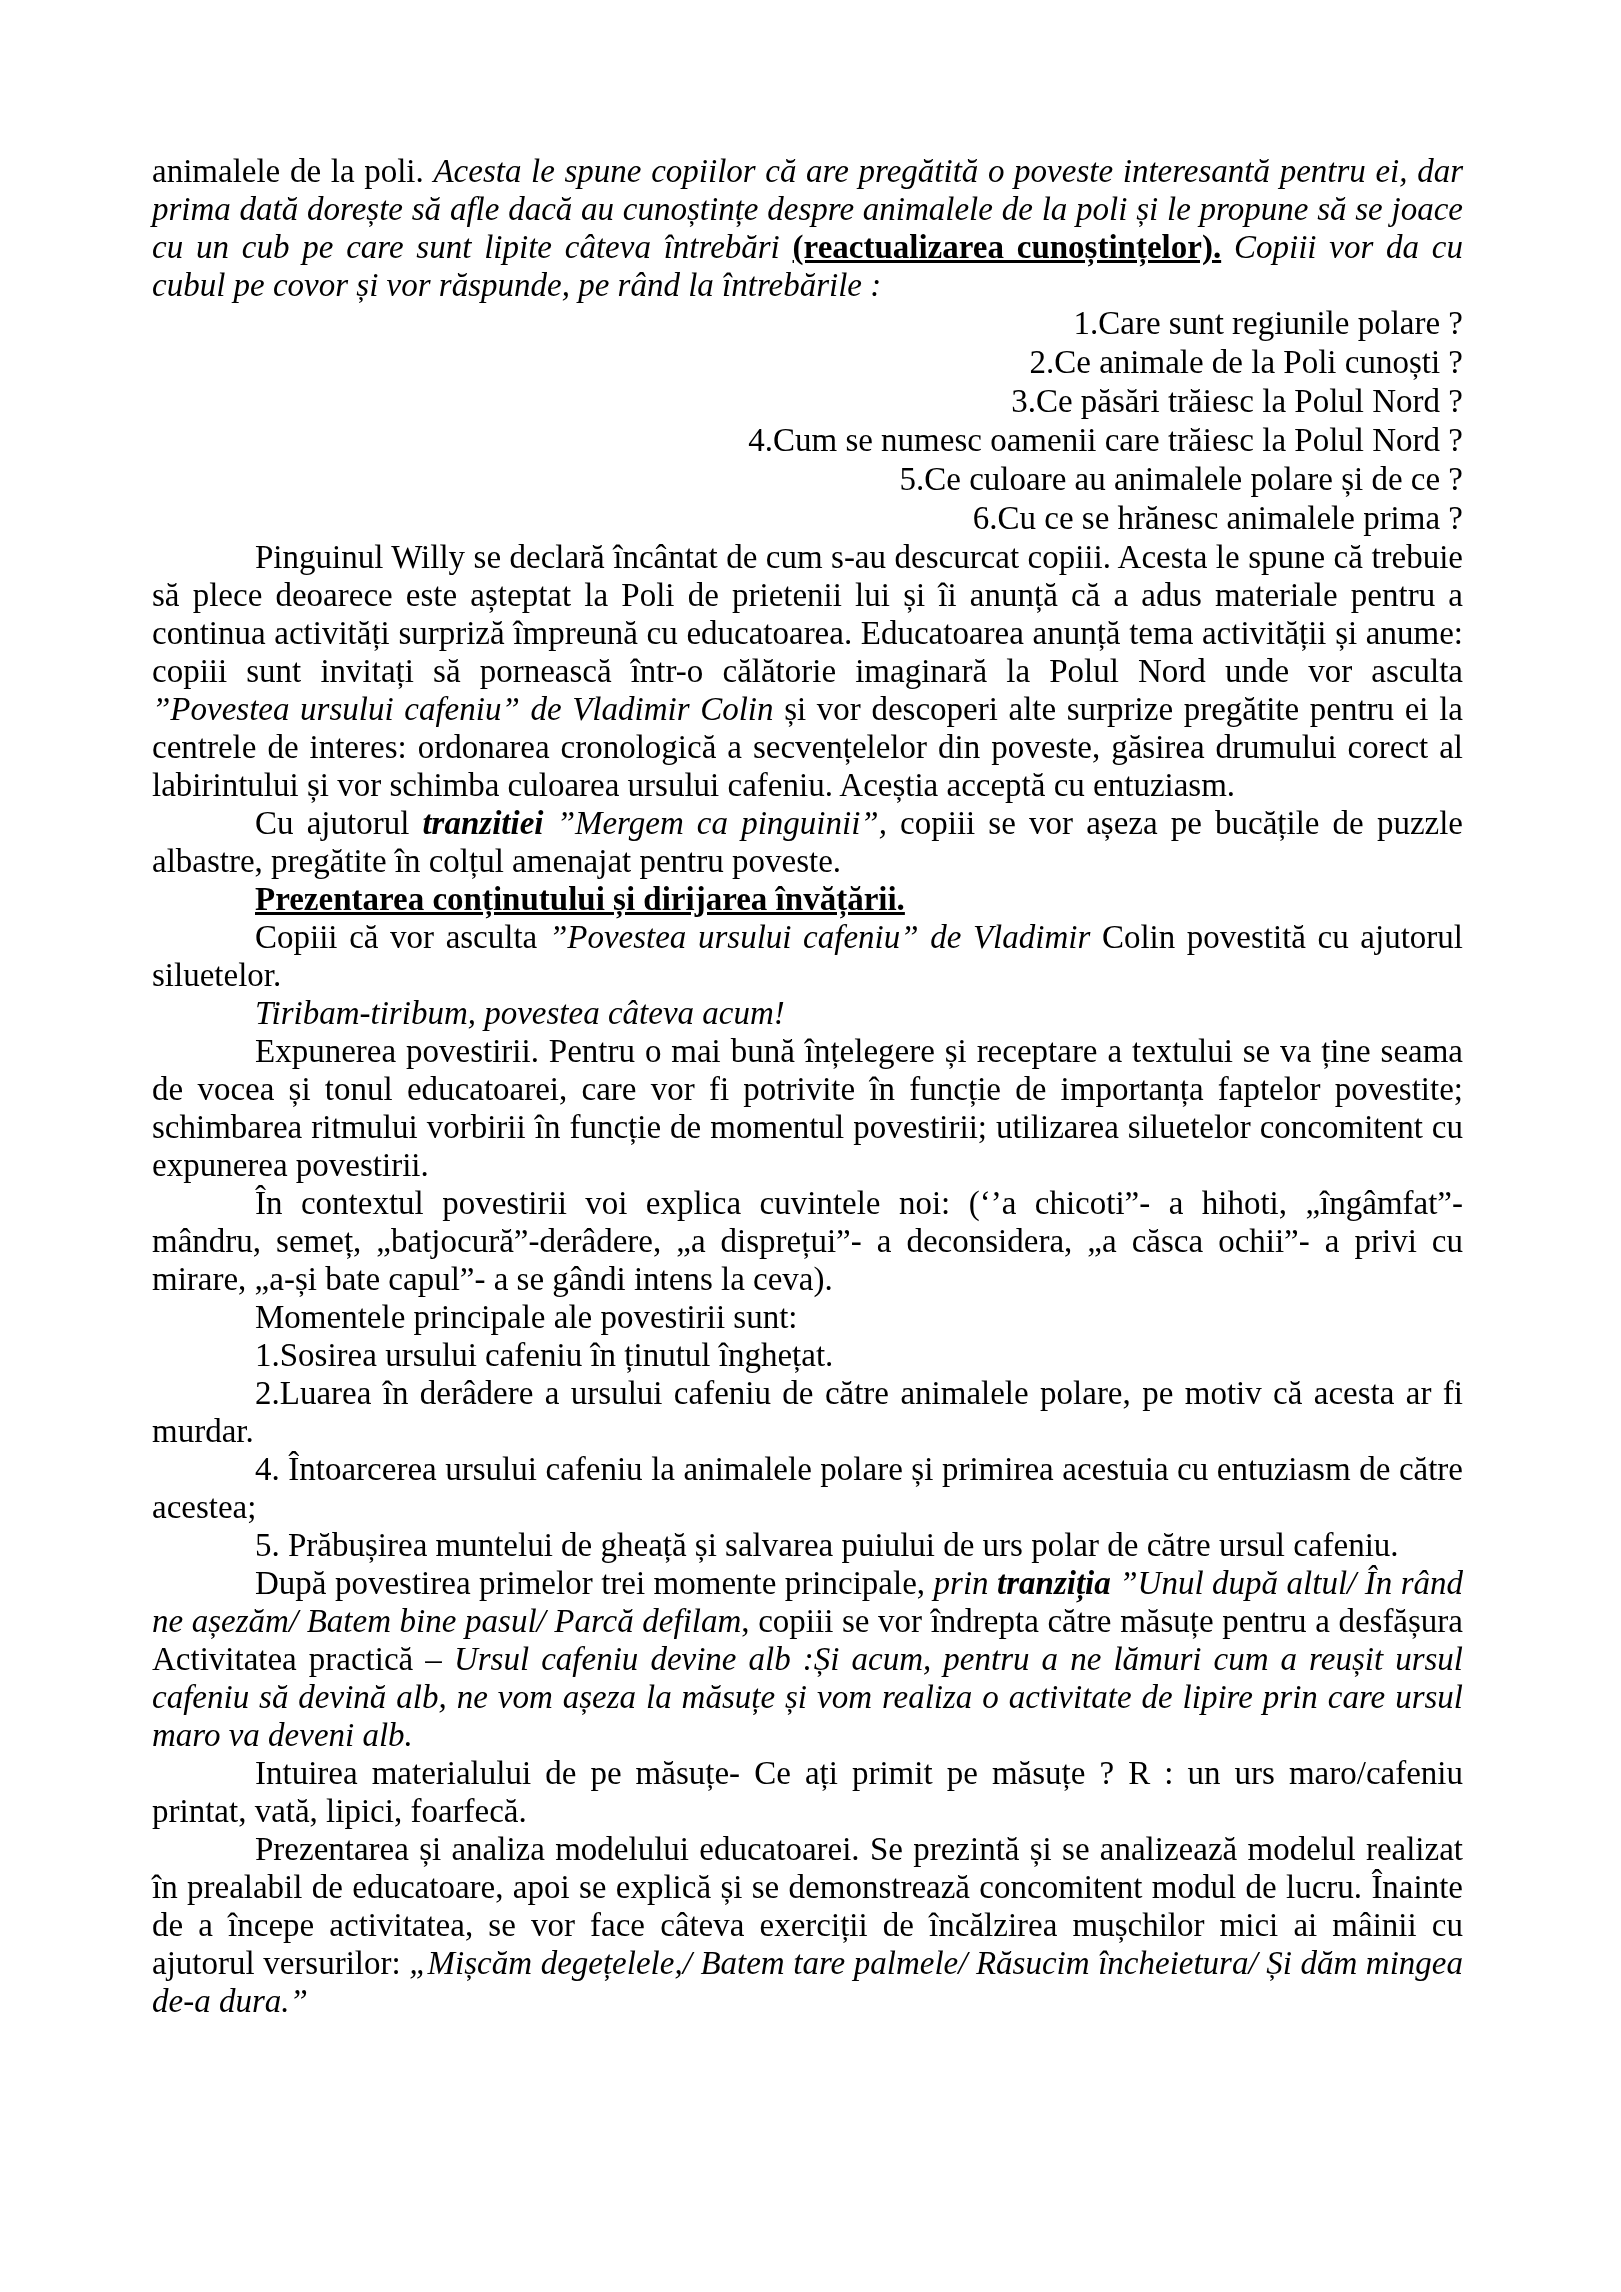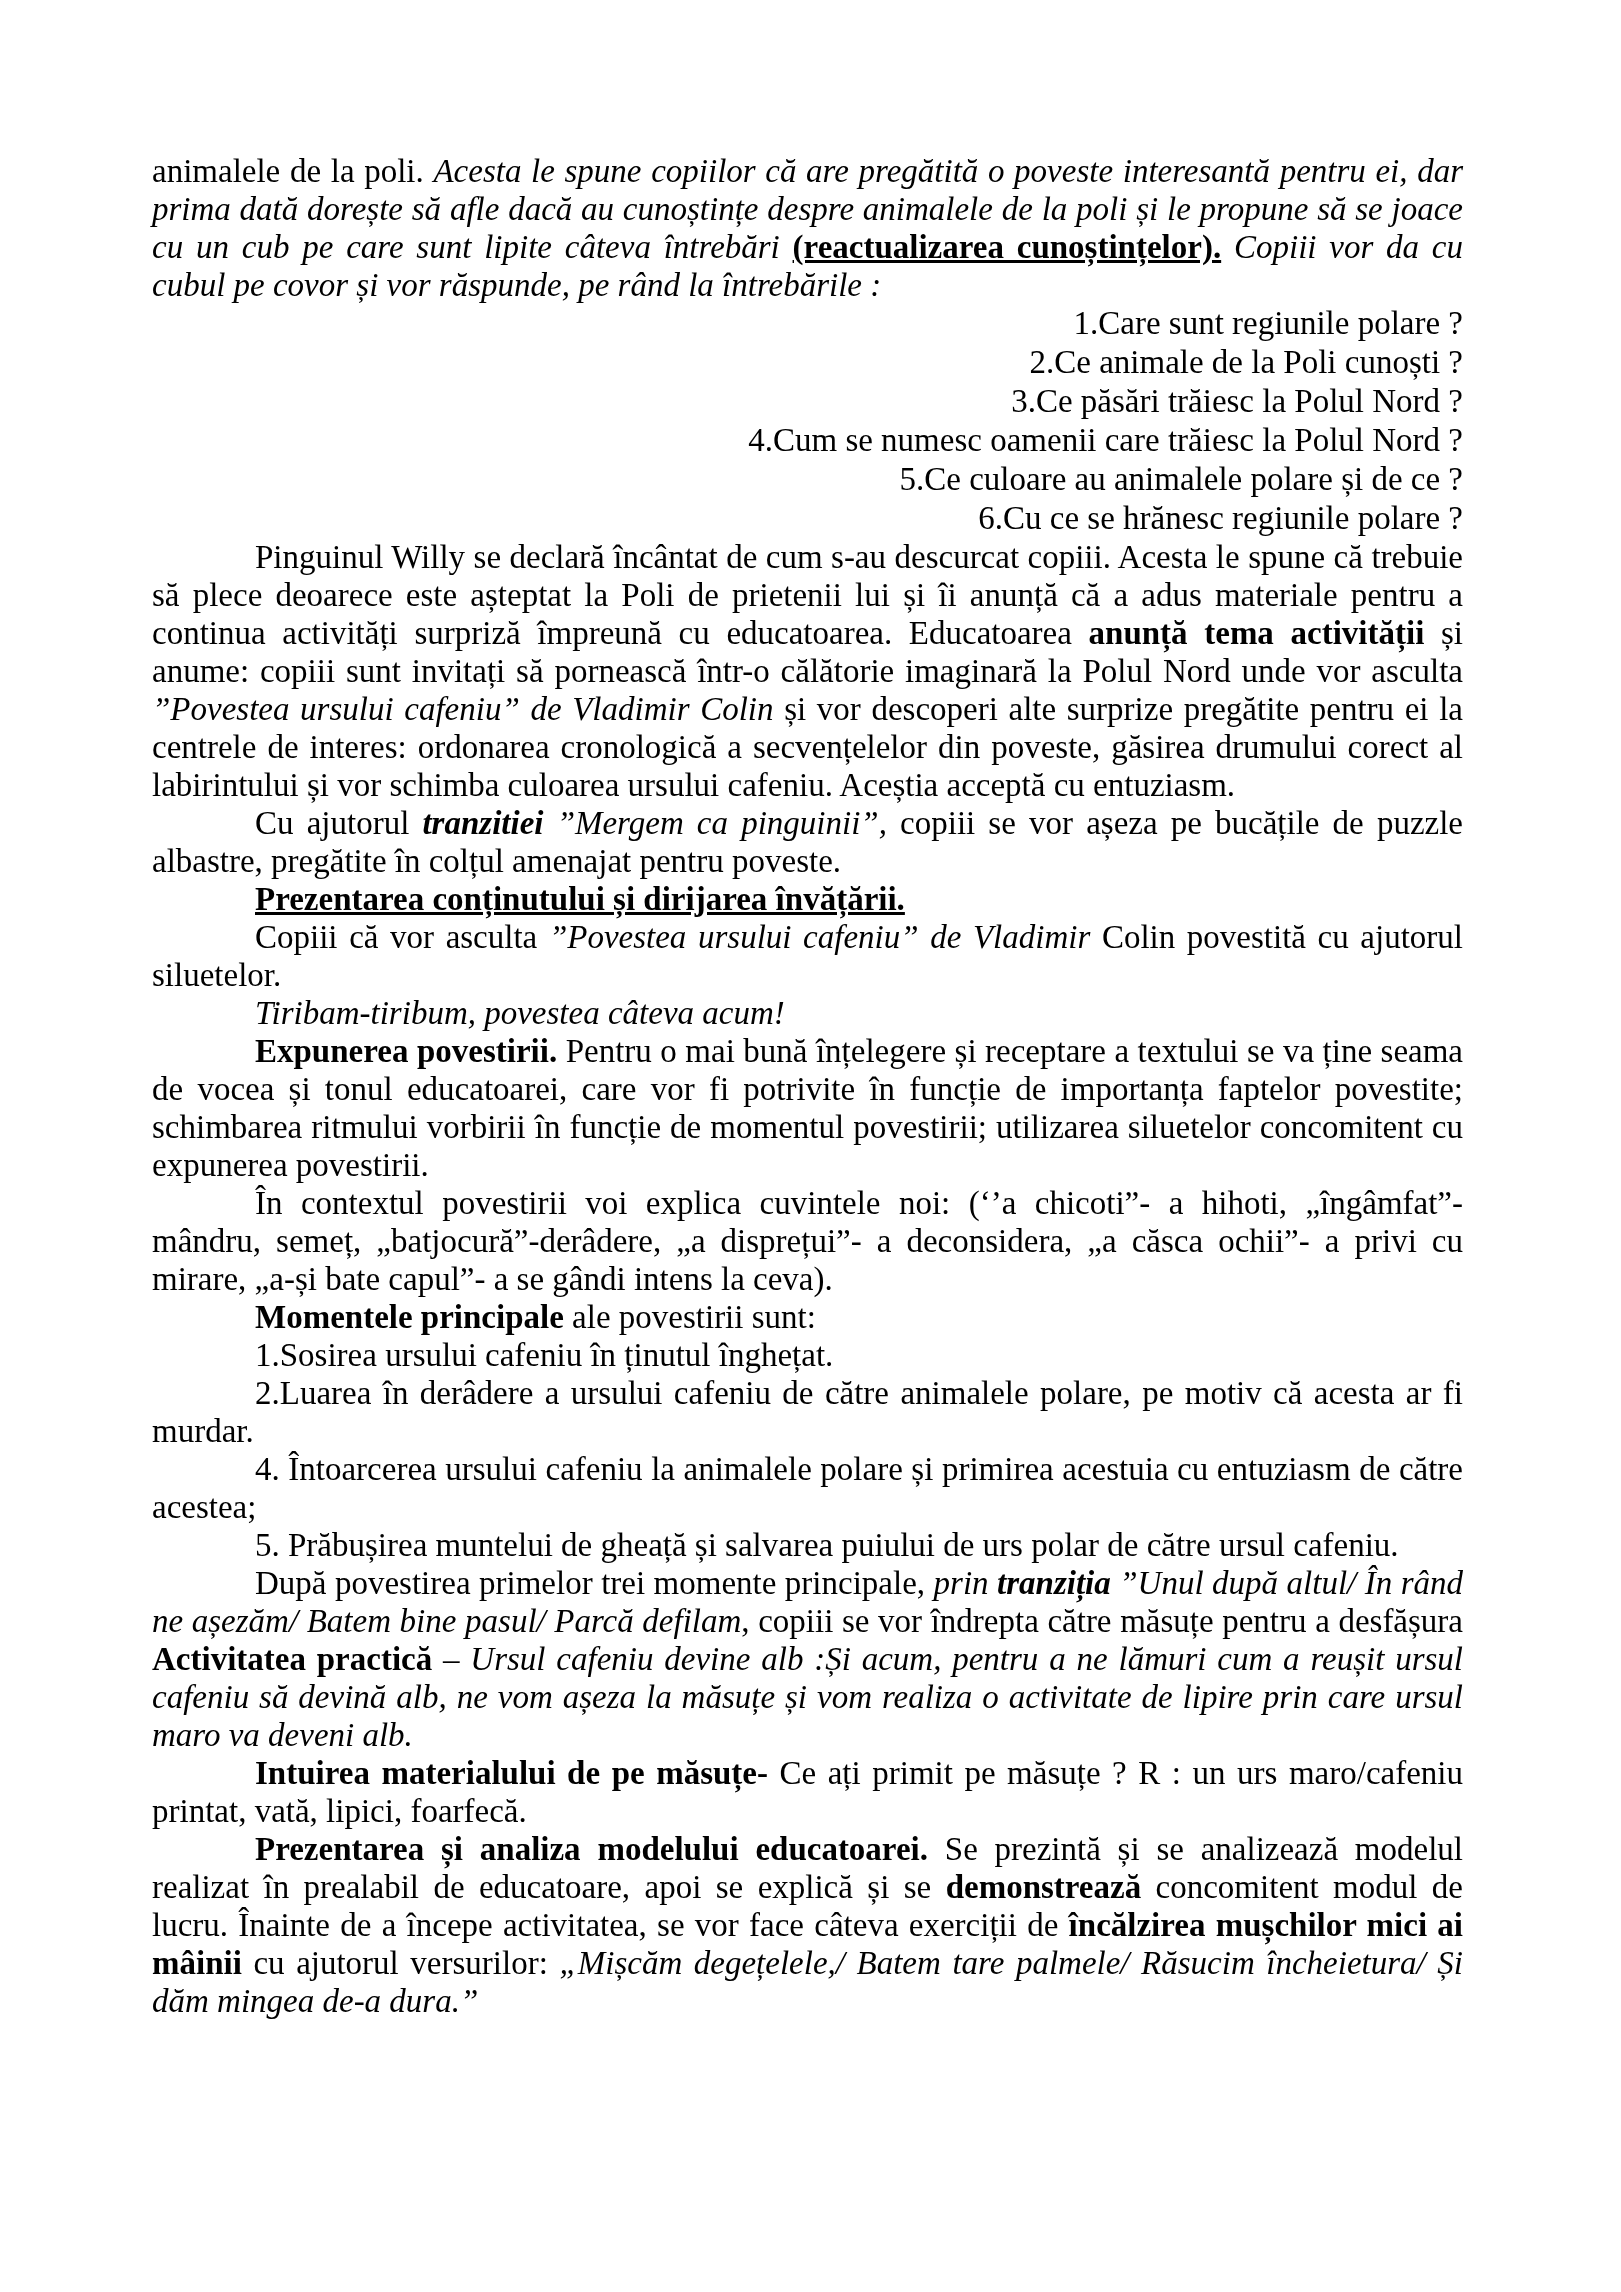--- a/index.html
+++ b/index.html
@@ -31,21 +31,21 @@
   }
   p.indent { text-indent: 103px; }
   p.flush  { text-indent: 0; }
   p.list   { text-align: right; text-indent: 103px; line-height: 39px; }
   .num {
     display: inline-block;
     width: 54px;
     text-indent: 0;
   }
   .i  { font-style: italic; }
-  .b  { font-weight: bold; }
+  .b  { font-weight: normal; }
   .bi { font-weight: bold; font-style: italic; margin-top: 24px; }
   .bu { font-weight: bold; text-decoration: underline; }
   .page-number {
     position: absolute;
     top: 2109px;
     left: 0;
     width: 100%;
     text-align: center;
     font-size: 33px;
     line-height: 38px;
@@ -55,21 +55,21 @@
 <body>
 
 <div class="page">
   <main class="content">
       <p class="flush"><span>animalele de la poli. </span><span class="i">Acesta le spune copiilor că are pregătită o poveste interesantă pentru ei, dar prima dată dorește să afle dacă au cunoștințe despre animalele de la poli și le propune să se joace cu un cub pe care sunt lipite câteva întrebări </span><span class="bu">(reactualizarea cunoștințelor).</span><span class="i"> Copiii vor da cu cubul pe covor și vor răspunde, pe rând la întrebările :</span></p>
       <p class="list"><span class="num">1.</span><span>Care sunt regiunile polare ?</span></p>
       <p class="list"><span class="num">2.</span><span>Ce animale de la Poli cunoști ?</span></p>
       <p class="list"><span class="num">3.</span><span>Ce păsări trăiesc la Polul Nord ?</span></p>
       <p class="list"><span class="num">4.</span><span>Cum se numesc oamenii care trăiesc la Polul Nord ?</span></p>
       <p class="list"><span class="num">5.</span><span>Ce culoare au animalele polare și de ce ?</span></p>
-      <p class="list"><span class="num">6.</span><span>Cu ce se hrănesc regiunile polare ?</span></p>
+      <p class="list"><span class="num">6.</span><span>Cu ce se hrănesc animalele prima ?</span></p>
       <p class="indent"><span>Pinguinul Willy se declară încântat de cum s-au descurcat copiii. Acesta le spune că trebuie să plece deoarece este așteptat la Poli de prietenii lui și îi anunță că a adus materiale pentru a continua activități surpriză împreună cu educatoarea. Educatoarea </span><span class="b">anunță tema activității</span><span> și anume: copiii sunt invitați să pornească într-o călătorie imaginară la Polul Nord unde vor asculta </span><span class="i">”Povestea ursului cafeniu” de Vladimir Colin</span><span> și vor descoperi alte surprize pregătite pentru ei la centrele de interes: ordonarea cronologică a secvențelelor din poveste, găsirea drumului corect al labirintului și vor schimba culoarea ursului cafeniu. Aceștia acceptă cu entuziasm.</span></p>
       <p class="indent"><span>Cu ajutorul </span><span class="bi">tranzitiei </span><span class="i">”Mergem ca pinguinii”, </span><span>copiii se vor așeza pe bucățile de puzzle albastre, pregătite în colțul amenajat pentru poveste.</span></p>
       <p class="indent"><span class="bu">Prezentarea conținutului și dirijarea învățării.</span></p>
       <p class="indent"><span>Copiii că vor asculta </span><span class="i">”Povestea ursului cafeniu” de Vladimir </span><span>Colin povestită cu ajutorul siluetelor.</span></p>
       <p class="indent"><span class="i">Tiribam-tiribum, povestea câteva acum!</span></p>
       <p class="indent"><span class="b">Expunerea povestirii.</span><span> Pentru o mai bună înțelegere și receptare a textului se va ține seama de vocea și tonul educatoarei, care vor fi potrivite în funcție de importanța faptelor povestite; schimbarea ritmului vorbirii în funcție de momentul povestirii; utilizarea siluetelor concomitent cu expunerea povestirii.</span></p>
       <p class="indent"><span>În contextul povestirii voi explica cuvintele noi: (‘’a chicoti”- a hihoti, „îngâmfat”- mândru, semeț, „batjocură”-derâdere, „a disprețui”- a deconsidera, „a căsca ochii”- a privi cu mirare, „a-și bate capul”- a se gândi intens la ceva).</span></p>
       <p class="indent"><span class="b">Momentele principale</span><span> ale povestirii sunt:</span></p>
       <p class="indent"><span>1.Sosirea ursului cafeniu în ținutul înghețat.</span></p>
       <p class="indent"><span>2.Luarea în derâdere a ursului cafeniu de către animalele polare, pe motiv că acesta ar fi murdar.</span></p>

